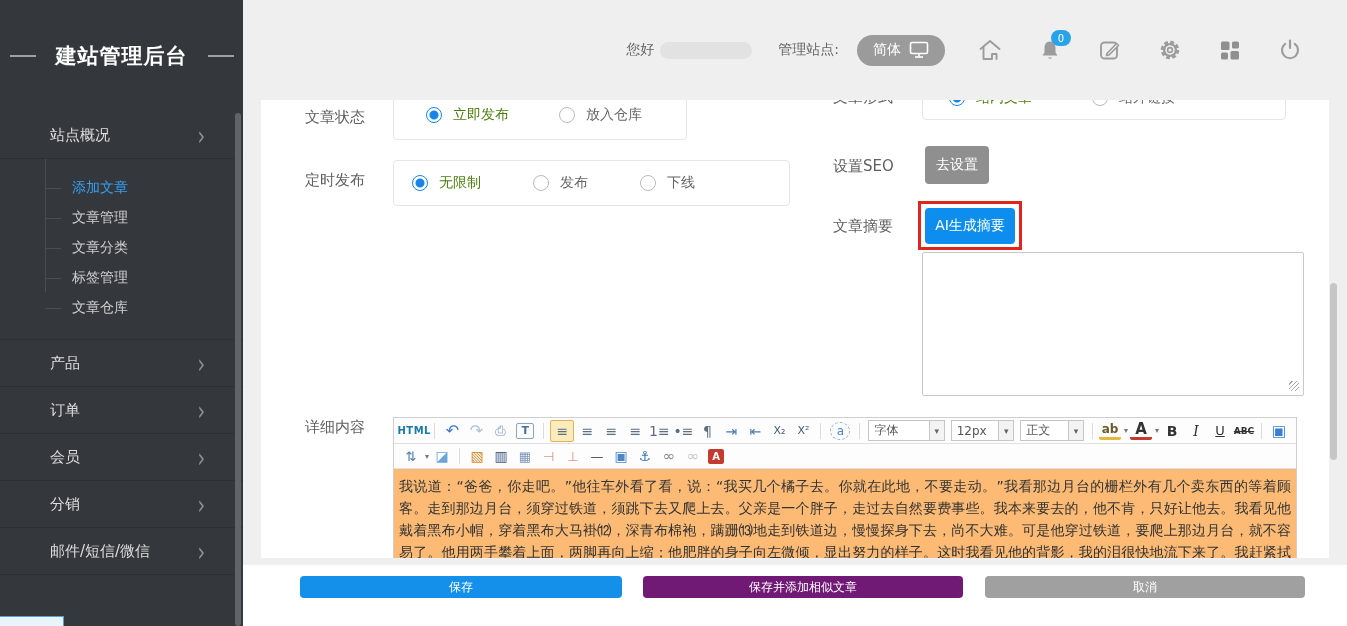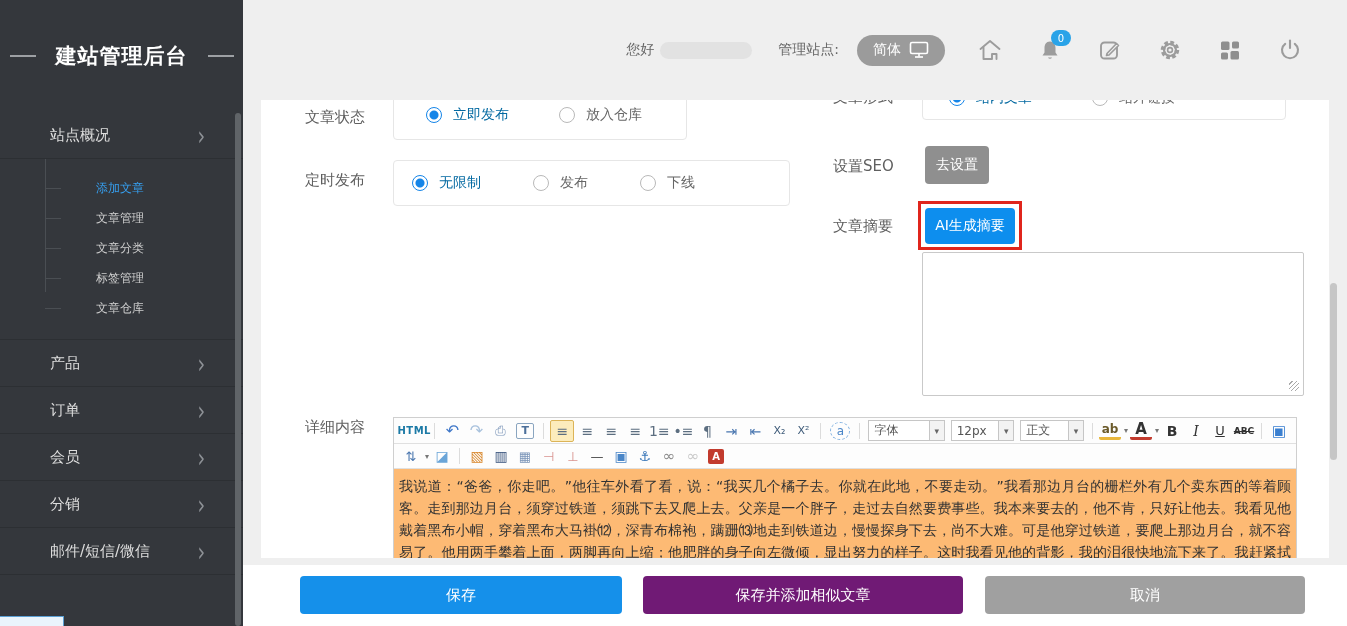--- a/index.html
+++ b/index.html
@@ -13,21 +13,21 @@
   .logo h1{color:#fff;font-size:21px;margin:10px;font-weight:bold;letter-spacing:1px;}
   .nav-item{position:relative;height:46px;display:flex;align-items:center;
     padding-left:50px;color:#dedede;font-size:15px;border-bottom:1px solid #2c2f33;cursor:pointer;}
   .nav-item .chev{position:absolute;right:38px;color:#8d9196;font-size:19px;line-height:1;
     transform:scaleY(1.4);font-family:"DejaVu Sans",sans-serif;}
   .nav-item.active{background:#1585e8;color:#fff;border-bottom-color:#1585e8;}
   .nav-item.active .chev{color:#fff;transform:rotate(90deg) scaleY(1.4);}
   .submenu{position:relative;padding:14px 0 16px 0;border-bottom:1px solid #2c2f33;}
   .submenu .vline{position:absolute;left:45px;top:0;width:1px;height:133px;background:#4a4e53;}
   .submenu li{position:relative;list-style:none;height:30px;display:flex;align-items:center;
-    padding-left:96px;color:#cfcfcf;font-size:12px;cursor:pointer;}
+    padding-left:72px;color:#cfcfcf;font-size:14px;cursor:pointer;}
   .submenu li::before{content:"";position:absolute;left:45px;top:15px;width:16px;height:1px;background:#4a4e53;}
   .submenu li.active{color:#36a0f2;}
   .side-scroll{position:absolute;right:2px;top:113px;width:6px;height:513px;background:#606468;border-radius:3px;}
 
   
   .main{position:absolute;left:243px;top:0;right:0;height:626px;background:#efefef;}
   .topbar{position:absolute;top:0;left:0;right:0;height:100px;display:flex;align-items:center;
     justify-content:flex-end;padding-right:44px;color:#666;font-size:14px;}
   .topbar .greet{margin-right:6px;}
   .redacted{display:inline-block;width:92px;height:17px;border-radius:9px;background:#e2e2e2;margin-right:26px;}
@@ -41,21 +41,21 @@
 
   
   .panel{position:absolute;left:18px;top:100px;width:1068px;height:458px;background:#fff;overflow:hidden;}
   .flabel{position:absolute;color:#5f5f5f;font-size:15px;}
   .fbox{position:absolute;border:1px solid #e6e6e6;border-radius:4px;background:#fff;
     display:flex;align-items:center;}
   .radio{display:inline-flex;align-items:center;gap:11px;}
   .rb{width:14px;height:14px;border-radius:50%;border:1px solid #b9b9b9;background:#fff;display:inline-block;flex:none;}
   .rb.sel{border-color:#1585e8;background:radial-gradient(circle,#1585e8 0 4px,#fff 5px);}
   .rlabel{font-style:normal;font-size:14px;color:#666;}
-  .rlabel.sel{color:#0369a1;}
+  .rlabel.sel{color:#4d7c0f;}
   .btn-gray{position:absolute;background:#8f8f8f;color:#fff;border:none;border-radius:4px;
     font-size:14px;cursor:pointer;font-family:inherit;}
   .red-frame{position:absolute;border:3px solid #e0251c;display:flex;align-items:center;justify-content:center;}
   .btn-ai{background:#0d8eee;color:#fff;border:none;border-radius:4px;width:90px;height:36px;
     font-size:14px;cursor:pointer;font-family:inherit;}
   .summary-ta{position:absolute;border:1px solid #c9c9c9;border-radius:2px;background:#fff;resize:none;
     font-family:inherit;}
   .resize-grip{position:absolute;width:10px;height:10px;
     background:repeating-linear-gradient(135deg,transparent 0 2px,#aaa 2px 3px);cursor:nwse-resize;}
 
@@ -105,22 +105,22 @@
   [data-name="hr-icon"]{color:#444;}
   [data-name="map-icon"]{color:#4a86c8;font-size:14px;}
   [data-name="anchor-icon"]{color:#3a77b8;font-size:14px;}
   [data-name="link-icon"]{color:#8a8a8a;font-size:15px;}
   [data-name="unlink-icon"]{color:#c9c9c9;font-size:15px;}
   [data-name="word-import-icon"]{color:#fff;background:#c23b2e;font-size:10px;font-weight:bold;
     min-width:14px;height:15px;margin:0 2px;border-radius:2px;}
 
   
   .footerbar{position:absolute;left:0;right:0;bottom:0;height:61px;background:#fff;}
-  .footerbar button{position:absolute;top:11px;height:38px;border:none;border-radius:4px;color:#fff;
-    font-size:15px;cursor:pointer;font-family:inherit;}
+  .footerbar button{position:absolute;top:11px;height:22px;border:none;border-radius:4px;color:#fff;
+    font-size:12px;cursor:pointer;font-family:inherit;}
   .btn-save{left:57px;width:322px;background:#1590ea;}
   .btn-save-add{left:400px;width:320px;background:#701a75;}
   .btn-cancel{left:742px;width:320px;background:#a0a0a0;}
 
   .main-scroll{position:absolute;right:10px;top:283px;width:7px;height:177px;background:#c6c6c6;border-radius:4px;}
   .link-preview{position:absolute;left:0;bottom:0;width:63px;height:9px;background:#eaf4fc;
     border:1px solid #5a9fd4;border-bottom:none;border-left:none;z-index:5;}
   ul{margin:0;padding:0;}
 </style>
 </head>

